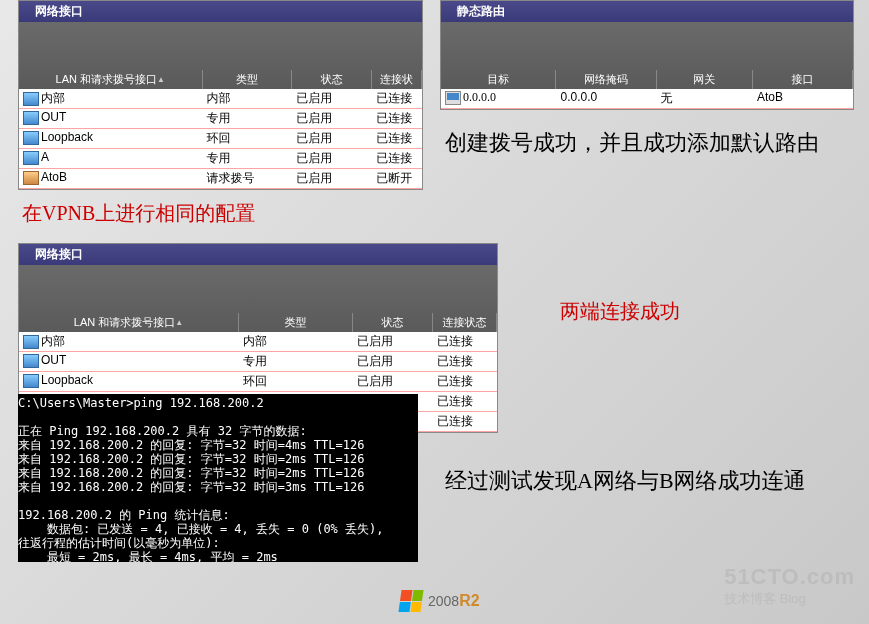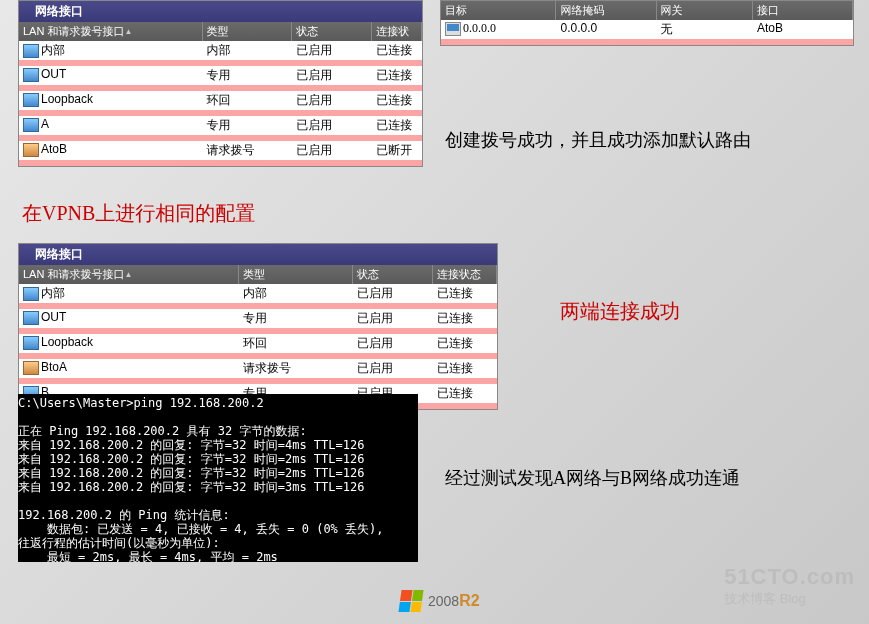--- a/index.html
+++ b/index.html
@@ -28,30 +28,31 @@
       display: flex;
       background: linear-gradient(to bottom, #6a6a6a, #5a5a5a);
       color: #fff;
     }
     .grid-header .col {
       border-right: 1px solid #888;
       padding: 2px 4px;
       font-size: 11px;
       display: flex;
       align-items: center;
-      justify-content: flex-start;
+      justify-content: center;
+      margin-top: 48px;
     }
     .grid-header .col .sort {
       font-size: 8px;
       color: #ccc;
     }
     .grid-body { background: #fff; }
     .grid-row {
       display: flex;
-      border-bottom: 6px solid #fca5a5;
+      border-bottom: 1px solid #fca5a5;
     }
     .grid-row .col {
       padding: 1px 4px;
       font-size: 12px;
       overflow: hidden;
       white-space: nowrap;
     }
     .icon-box {
       display: inline-block;
       width: 16px;
@@ -105,21 +106,21 @@
     
     .annotation-red {
       position: absolute;
       color: #cc0000;
       font-size: 20px;
       font-family: Liberation Serif, serif;
     }
     .annotation-black {
       position: absolute;
       color: #000;
-      font-size: 18px;
+      font-size: 22px;
       font-family: "SimSun", "宋体", serif;
     }
     #ann1 { left: 22px; top: 200px; }
     #ann2 { left: 445px; top: 128px; }
     #ann3 { left: 560px; top: 298px; }
     #ann4 { left: 445px; top: 466px; }
     
     
     #ws-logo {
       position: absolute;
@@ -204,20 +205,21 @@
       <div class="grid-row">
         <div class="col c1"><span class="icon-box icon-dial"></span><span>AtoB</span></div>
         <div class="col c2">请求拨号</div>
         <div class="col c3">已启用</div>
         <div class="col c4">已断开</div>
       </div>
     </div>
 </div>
 
 <div id="panel2" class="panel">
+  <div class="panel-title">静态路由</div>
   <div class="grid-header">
     <div class="col c1">
         <span>目标</span>
       </div>
     <div class="col c2">
         <span>网络掩码</span>
       </div>
     <div class="col c3">
         <span>网关</span>
       </div>

